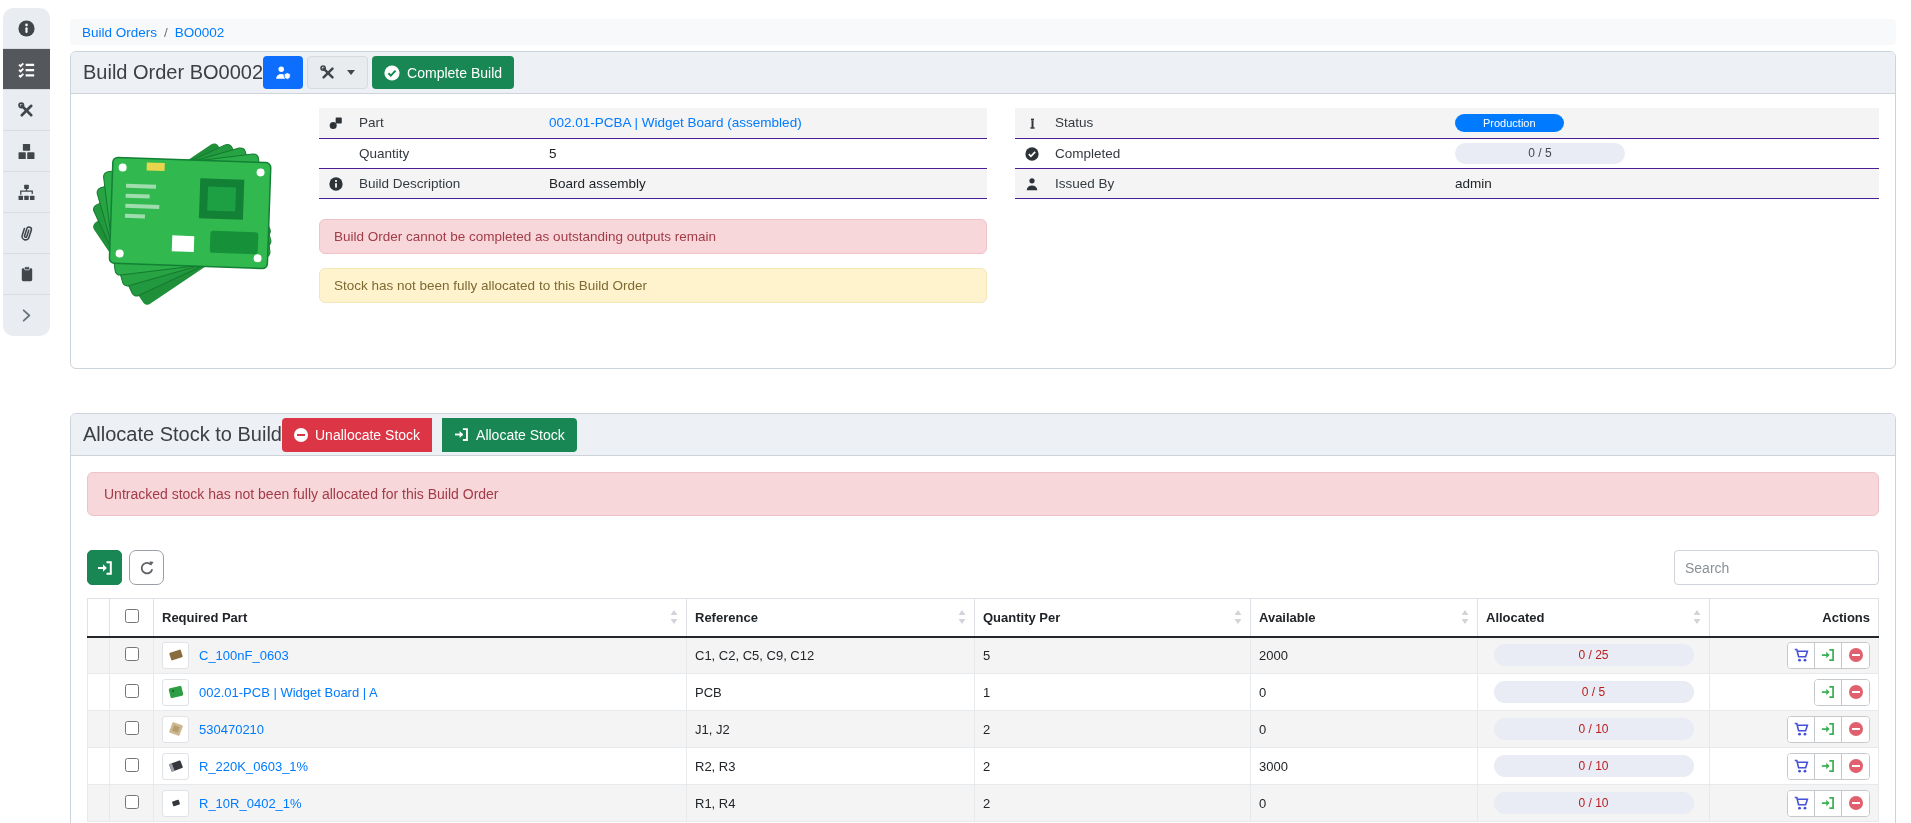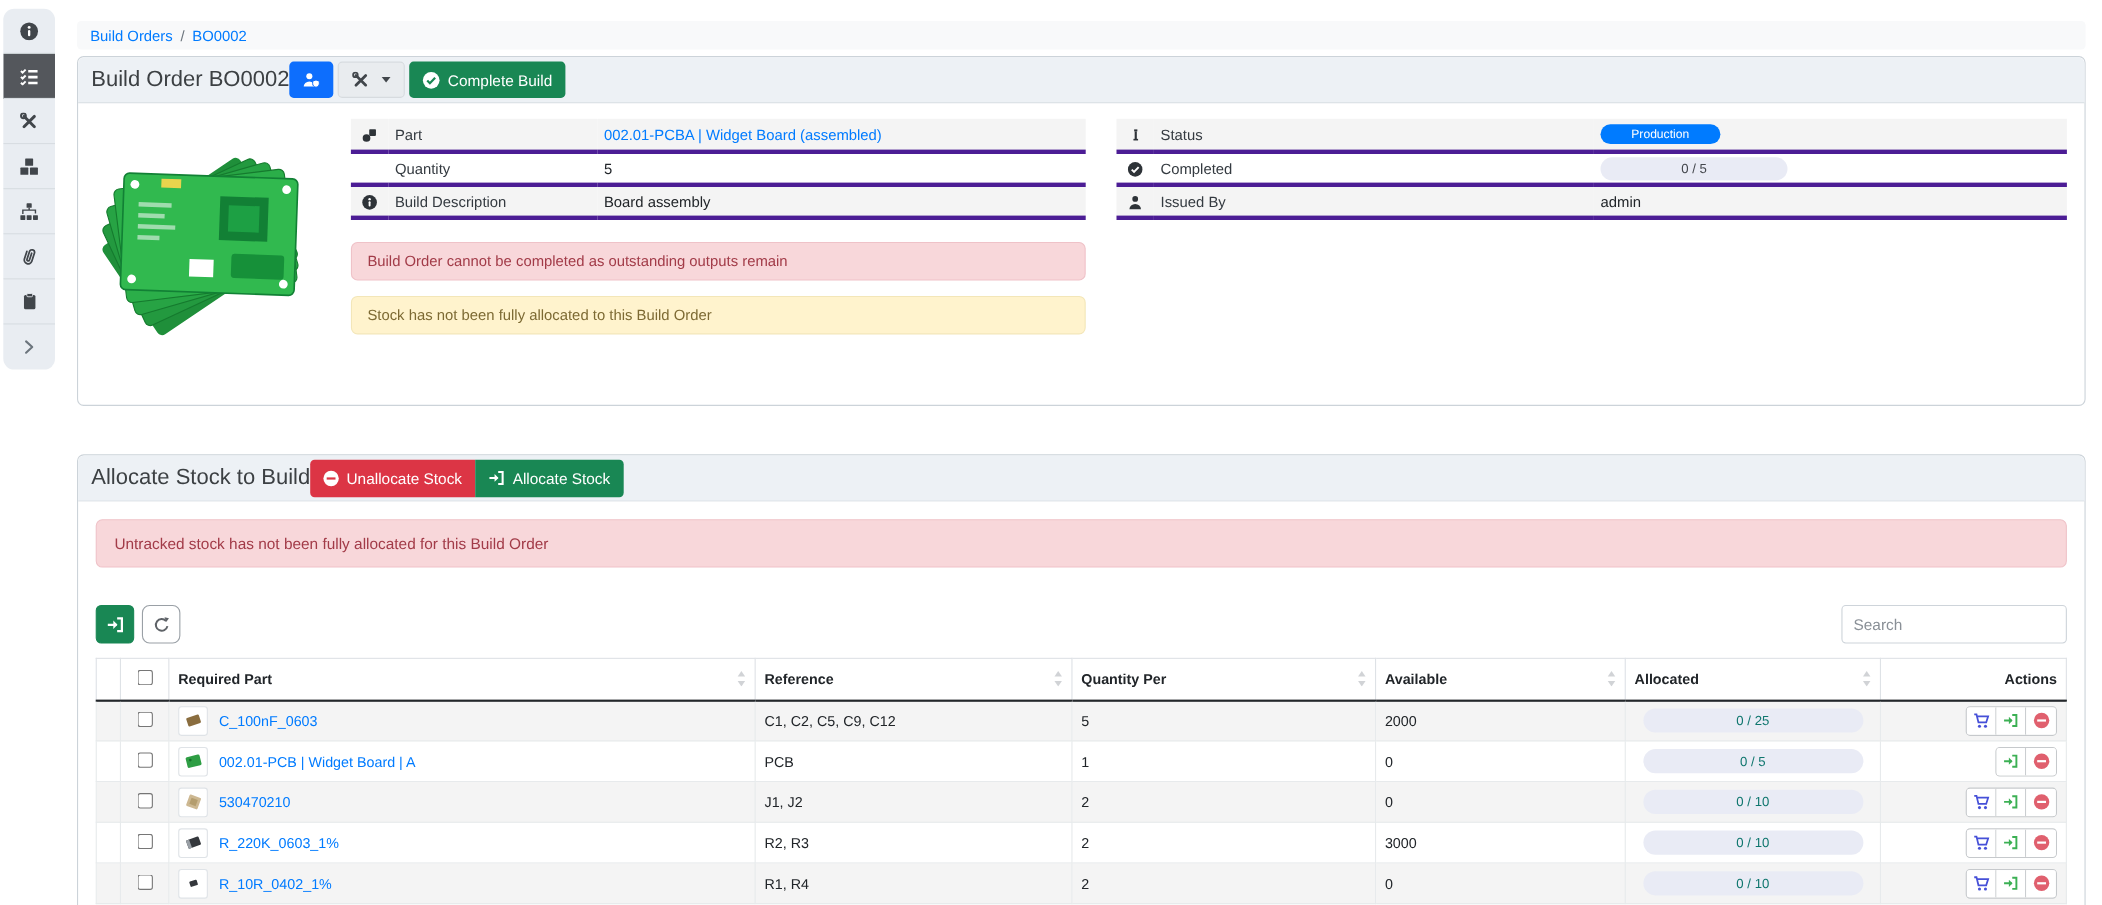--- a/index.html
+++ b/index.html
@@ -40,21 +40,21 @@
   .caret{width:0;height:0;border-left:4px solid transparent;border-right:4px solid transparent;border-top:5px solid #41464b;display:inline-block;margin-left:4px}
 
   .p1-body{display:flex;padding:14px 16px 18px 16px;border-radius:0 0 6px 6px}
   .hero{width:208px;height:242px;flex:0 0 auto;display:flex;align-items:flex-start;justify-content:center}
   .left-col{width:668px;margin-left:24px;flex:0 0 auto}
   .right-col{flex:1;margin-left:28px}
 
   table.kv{width:100%;border-collapse:collapse;font-size:13.5px}
   table.kv tr{height:30px}
   table.kv tr:nth-child(odd){background:var(--stripe)}
-  table.kv td{border-bottom:4px solid #4c1d95;padding:0 6px;vertical-align:middle}
+  table.kv td{border-bottom:1px solid #4c1d95;padding:0 6px;vertical-align:middle}
   td.kv-ic{width:34px;text-align:center;color:#2e3338}
   td.kv-label{width:190px;color:#343a40}
   .kv .right-label{width:400px}
   .badge-blue{display:inline-block;background:var(--link);color:#fff;font-size:11px;font-weight:normal;padding:3px 28px;border-radius:10px}
   .mini-progress{width:170px;height:21px;background:var(--pill-bg);border-radius:11px;font-size:12px;color:#44474d;display:flex;align-items:center;justify-content:center}
 
   .alert{border-radius:6px;padding:9px 14px;font-size:13.5px;margin-top:14px}
   .alert-danger{background:var(--dang-bg);border:1px solid var(--dang-border);color:var(--dang-text)}
   .alert-warning{background:var(--warn-bg);border:1px solid var(--warn-border);color:var(--warn-text)}
 
@@ -73,21 +73,21 @@
   table.grid col.c-part{width:533px} table.grid col.c-ref{width:288px}
   table.grid col.c-qty{width:276px} table.grid col.c-avail{width:227px}
   table.grid col.c-alloc{width:232px} table.grid col.c-act{width:auto}
   table.grid th{border:1px solid #dee2e6;border-bottom:2px solid #23272b;height:38px;text-align:right;padding:0 8px;font-size:13px;color:#212529}
   table.grid td{border:1px solid #e7eaec;height:37px;padding:0 8px;vertical-align:middle}
   table.grid tr.stripe{background:var(--stripe)}
   .th-inner{display:flex;align-items:center;justify-content:space-between}
   .sort{opacity:.85}
   .part-cell{display:flex;align-items:center;gap:10px}
   .thumb{width:27px;height:27px;border:1px solid #dfe3e7;border-radius:3px;background:#fff;display:flex;align-items:center;justify-content:center;flex:0 0 auto}
-  .alloc-pill{width:200px;height:22px;margin:0 auto;background:var(--pill-bg);border-radius:11px;font-size:12px;color:#0f766e;display:flex;align-items:center;justify-content:center}
+  .alloc-pill{width:200px;height:22px;margin:0 auto;background:var(--pill-bg);border-radius:11px;font-size:12px;color:#b91c1c;display:flex;align-items:center;justify-content:center}
   .act-group{display:inline-flex;float:right;border-radius:4px;overflow:hidden;border:1px solid #c6c9cc}
   .act-btn{width:27px;height:25px;background:#fff;border:none;border-right:1px solid #c6c9cc;display:inline-flex;align-items:center;justify-content:center;cursor:pointer}
   .act-btn:last-child{border-right:none}
   .minus-ic{width:14px;height:14px;border-radius:50%;position:relative;display:inline-block}
   .minus-white{background:#fff}
   .minus-white::after{content:"";position:absolute;left:3px;right:3px;top:6px;height:2px;background:var(--danger)}
   .minus-red{background:var(--action-red)}
   .minus-red::after{content:"";position:absolute;left:3px;right:3px;top:6px;height:2px;background:#fff}
   input[type=checkbox]{width:14px;height:14px;cursor:pointer}
 </style>
@@ -354,21 +354,21 @@
           </tr>
         </tbody>
           </table>
       </div>
     </div>
   </section>
 
   <section class="panel panel2">
     <div class="panel-head">
       <h2 class="panel-title">Allocate Stock to Build</h2>
-      <div class="head-actions" style="gap:0">
+      <div class="head-actions" style="gap:10px">
         <button class="btn btn-red" style="height:34px;border-radius:4px 0 0 4px">
             <span class="minus-ic minus-white"></span>
             <span>Unallocate Stock</span>
           </button>
         <button class="btn btn-green" style="height:34px;border-radius:0 4px 4px 0">
             <svg class="ic" width="15" height="15">
               <use href="#i-signin"></use>
             </svg>
             <span>Allocate Stock</span>
           </button>

